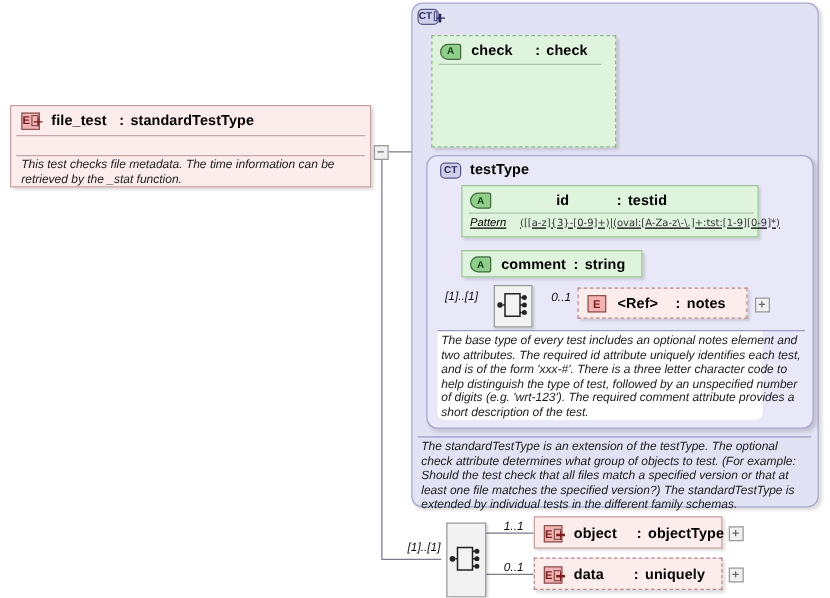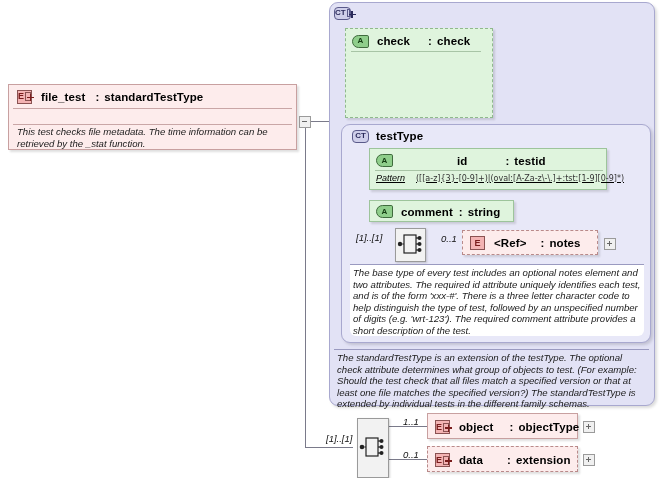--- a/index.html
+++ b/index.html
@@ -185,21 +185,21 @@
 <div class="type-box abs" style="left:341px;top:124px;width:310px;height:219px;background:#e8e8f8;"></div>
 
 <div class="abs" style="left:352px;top:128px;height:16px;display:flex;align-items:center;">
   <span class="badge badge-ct">CT</span>
   <span class="ttl" style="margin-left:7px;text-align:center;">testType</span>
 </div>
 
 <div class="attr-box abs" style="left:369px;top:148px;width:238px;height:42px;">
   <div class="abs" style="left:6px;top:4px;height:15px;display:flex;align-items:center;">
     <span class="badge badge-a">A</span>
-    <span class="ttl" style="margin-left:20px;padding-left:44px;">id</span>
+    <span class="ttl" style="margin-left:8px;padding-left:44px;">id</span>
     <span class="ttl" style="margin-left:38px;">:</span>
     <span class="ttl" style="margin-left:5px;">testid</span>
   </div>
   <div class="hr-g abs" style="left:5px;top:21px;width:228px;"></div>
   <div class="abs" style="left:6px;top:24px;display:flex;align-items:center;text-decoration:underline;">
     <span class="ital" style="font-size:9px;width:40px;">Pattern</span>
     <span class="mono-pat">([[a-z]{3}-[0-9]+)|(oval:[A-Za-z\-\.]+:tst:[1-9][0-9]*)</span>
   </div>
 </div>
 
@@ -232,21 +232,21 @@
 <div class="elem-box dashed abs" style="left:462px;top:230px;width:136px;height:25px;">
   <div class="abs" style="left:7px;top:4px;height:16px;display:flex;align-items:center;">
     <span class="badge badge-e">E</span>
     <span class="ttl" style="margin-left:9px;">&lt;Ref&gt;</span>
     <span class="ttl" style="margin-left:14px;">:</span>
     <span class="ttl" style="margin-left:5px;">notes</span>
   </div>
 </div>
 <div class="expand" style="left:604px;top:238px;"></div>
 
-<div class="abs white-in" style="left:350px;top:264px;width:294px;height:72px;border-radius:0 0 6px 6px;">
+<div class="abs white-in" style="left:350px;top:264px;width:260px;height:72px;border-radius:0 0 6px 6px;">
   <div class="abs" style="left:0;top:0;width:294px;height:1px;background:#9a9ac0;"></div>
   <div class="desc abs" style="left:3px;top:3px;width:288px;">The base type of every test includes an optional notes element and two attributes.  The required id attribute uniquely identifies each test, and is of the form 'xxx-#'.  There is a three letter character code to help distinguish the type of test, followed by an unspecified number of digits (e.g. 'wrt-123').  The required comment attribute provides a short description of the test.</div>
 </div>
 
 <div class="abs" style="left:334px;top:349px;width:315px;height:53px;">
   <div class="abs" style="left:0;top:0;width:315px;height:1px;background:#9a9ac0;"></div>
   <div class="desc abs" style="left:3px;top:3px;width:310px;">The standardTestType is an extension of the testType.  The optional check attribute determines what group of objects to test.  (For example: Should the test check that all files match a specified version or that at least one file matches the specified version?)  The standardTestType is extended by individual tests in the different family schemas.</div>
 </div>
 
 <div class="card" style="left:326px;top:433px;">[1]..[1]</div>
@@ -282,16 +282,16 @@
 <div class="card" style="left:403px;top:449px;">0..1</div>
 
 <div class="elem-box dashed abs" style="left:427px;top:446px;width:151px;height:26px;">
   <div class="abs" style="left:7px;top:5px;height:16px;display:flex;align-items:center;">
     <span class="badge badge-e">
       <span>E</span>
         <span class="plus-sq" style="margin-left:1px;width:7px;height:7px;"></span>
     </span>
     <span class="ttl" style="margin-left:9px;">data</span>
     <span class="ttl" style="margin-left:24px;">:</span>
-    <span class="ttl" style="margin-left:5px;">extension</span>
+    <span class="ttl" style="margin-left:5px;">uniquely</span>
   </div>
 </div>
 <div class="expand" style="left:583px;top:454px;"></div>
 
 </body></html>

